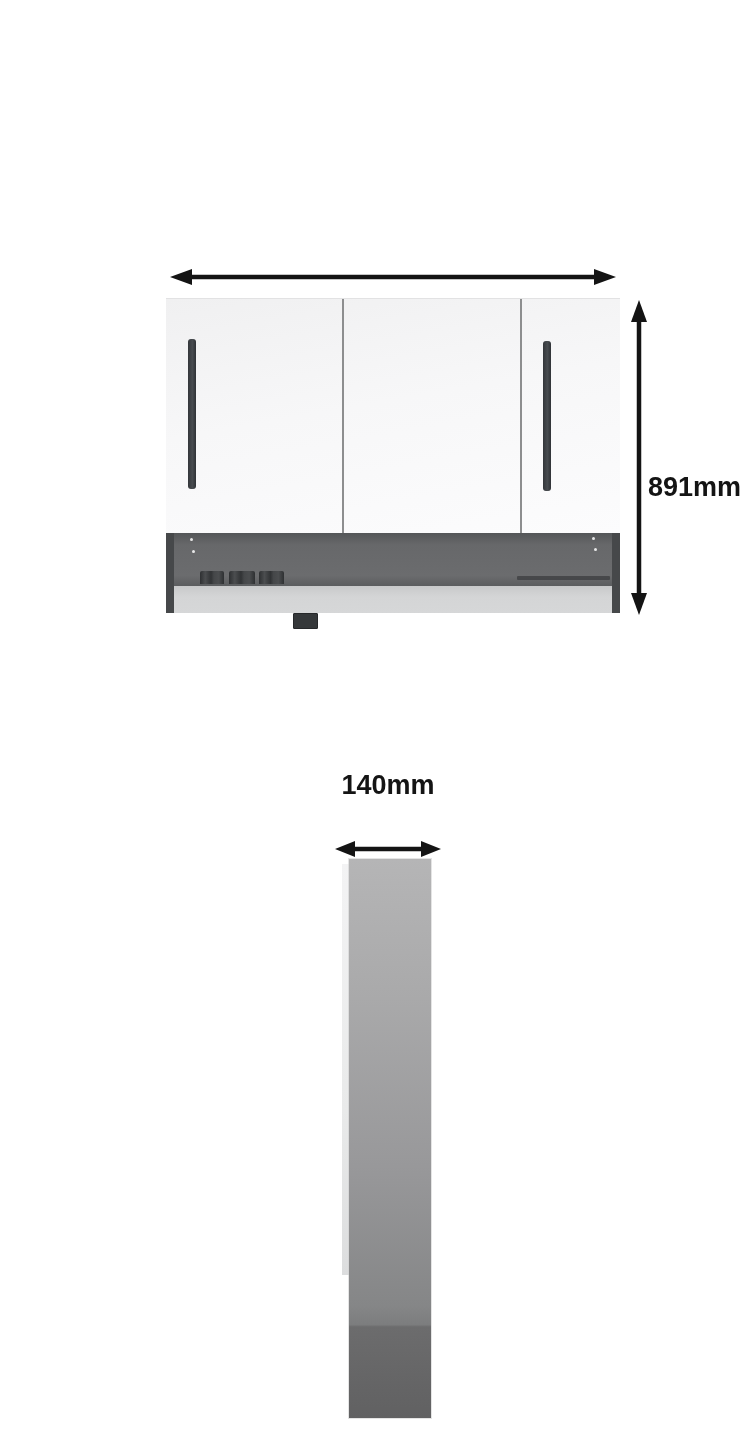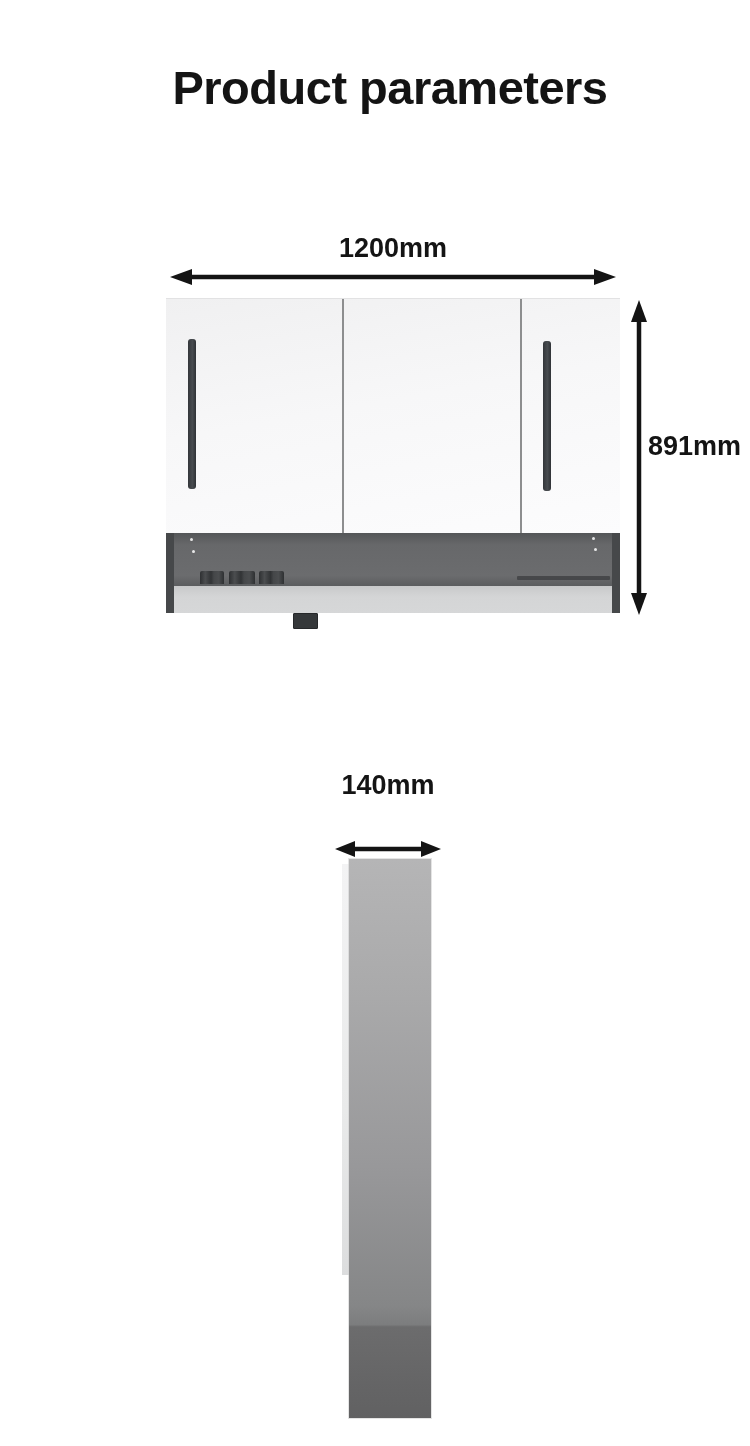--- a/index.html
+++ b/index.html
@@ -12,21 +12,21 @@
     position:absolute;top:60px;left:30px;width:720px;
     text-align:center;font-size:47px;font-weight:bold;color:#141414;
     letter-spacing:-0.5px;
   }
   
   .dim-label{
     position:absolute;font-size:27px;font-weight:bold;color:#141414;
     text-align:center;white-space:nowrap;
   }
   .dim-width-label{left:166px;width:454px;top:233px;}
-  .dim-height-label{left:648px;top:431px;text-align:left;}
+  .dim-height-label{left:648px;top:472px;text-align:left;}
   .dim-depth-label{left:333px;width:110px;top:770px;}
   
   .dim-arrow{position:absolute;display:block;}
   
   .cabinet-front{position:absolute;left:166px;top:298px;width:454px;height:315px;}
   .doors{
     position:absolute;left:0;top:0;width:454px;height:235px;
     background:linear-gradient(170deg,#f0f0f1 0%,#f7f7f8 45%,#fcfcfd 100%);
     border-top:1px solid #e2e2e3;box-sizing:border-box;
   }
@@ -78,23 +78,21 @@
       #b5b5b6 0%,#a9a9aa 25%,#98989a 55%,#858687 80%,#7c7d7e 83.3%,
       #6c6c6d 83.7%,#646465 95%,#616162 100%);
     box-shadow:0 0 0 1px rgba(205,205,206,0.55);
   }
 </style>
 </head>
 <body>
 
 <div class="page">
 
-  <div class="page-title">Product parameters</div>
 
-  <div class="dim-label dim-width-label">1200mm</div>
 
   <svg class="dim-arrow" style="left:166px;top:266px;" width="454" height="22" viewBox="0 0 454 22">
     <line x1="20" y1="11" x2="434" y2="11" stroke="#141414" stroke-width="4.5"></line>
     <polygon points="4,11 26,3 26,19" fill="#141414"></polygon>
     <polygon points="450,11 428,3 428,19" fill="#141414"></polygon>
   </svg>
 
   <div class="cabinet-front">
     <div class="doors">
       <div class="door-divider divider-1"></div>

